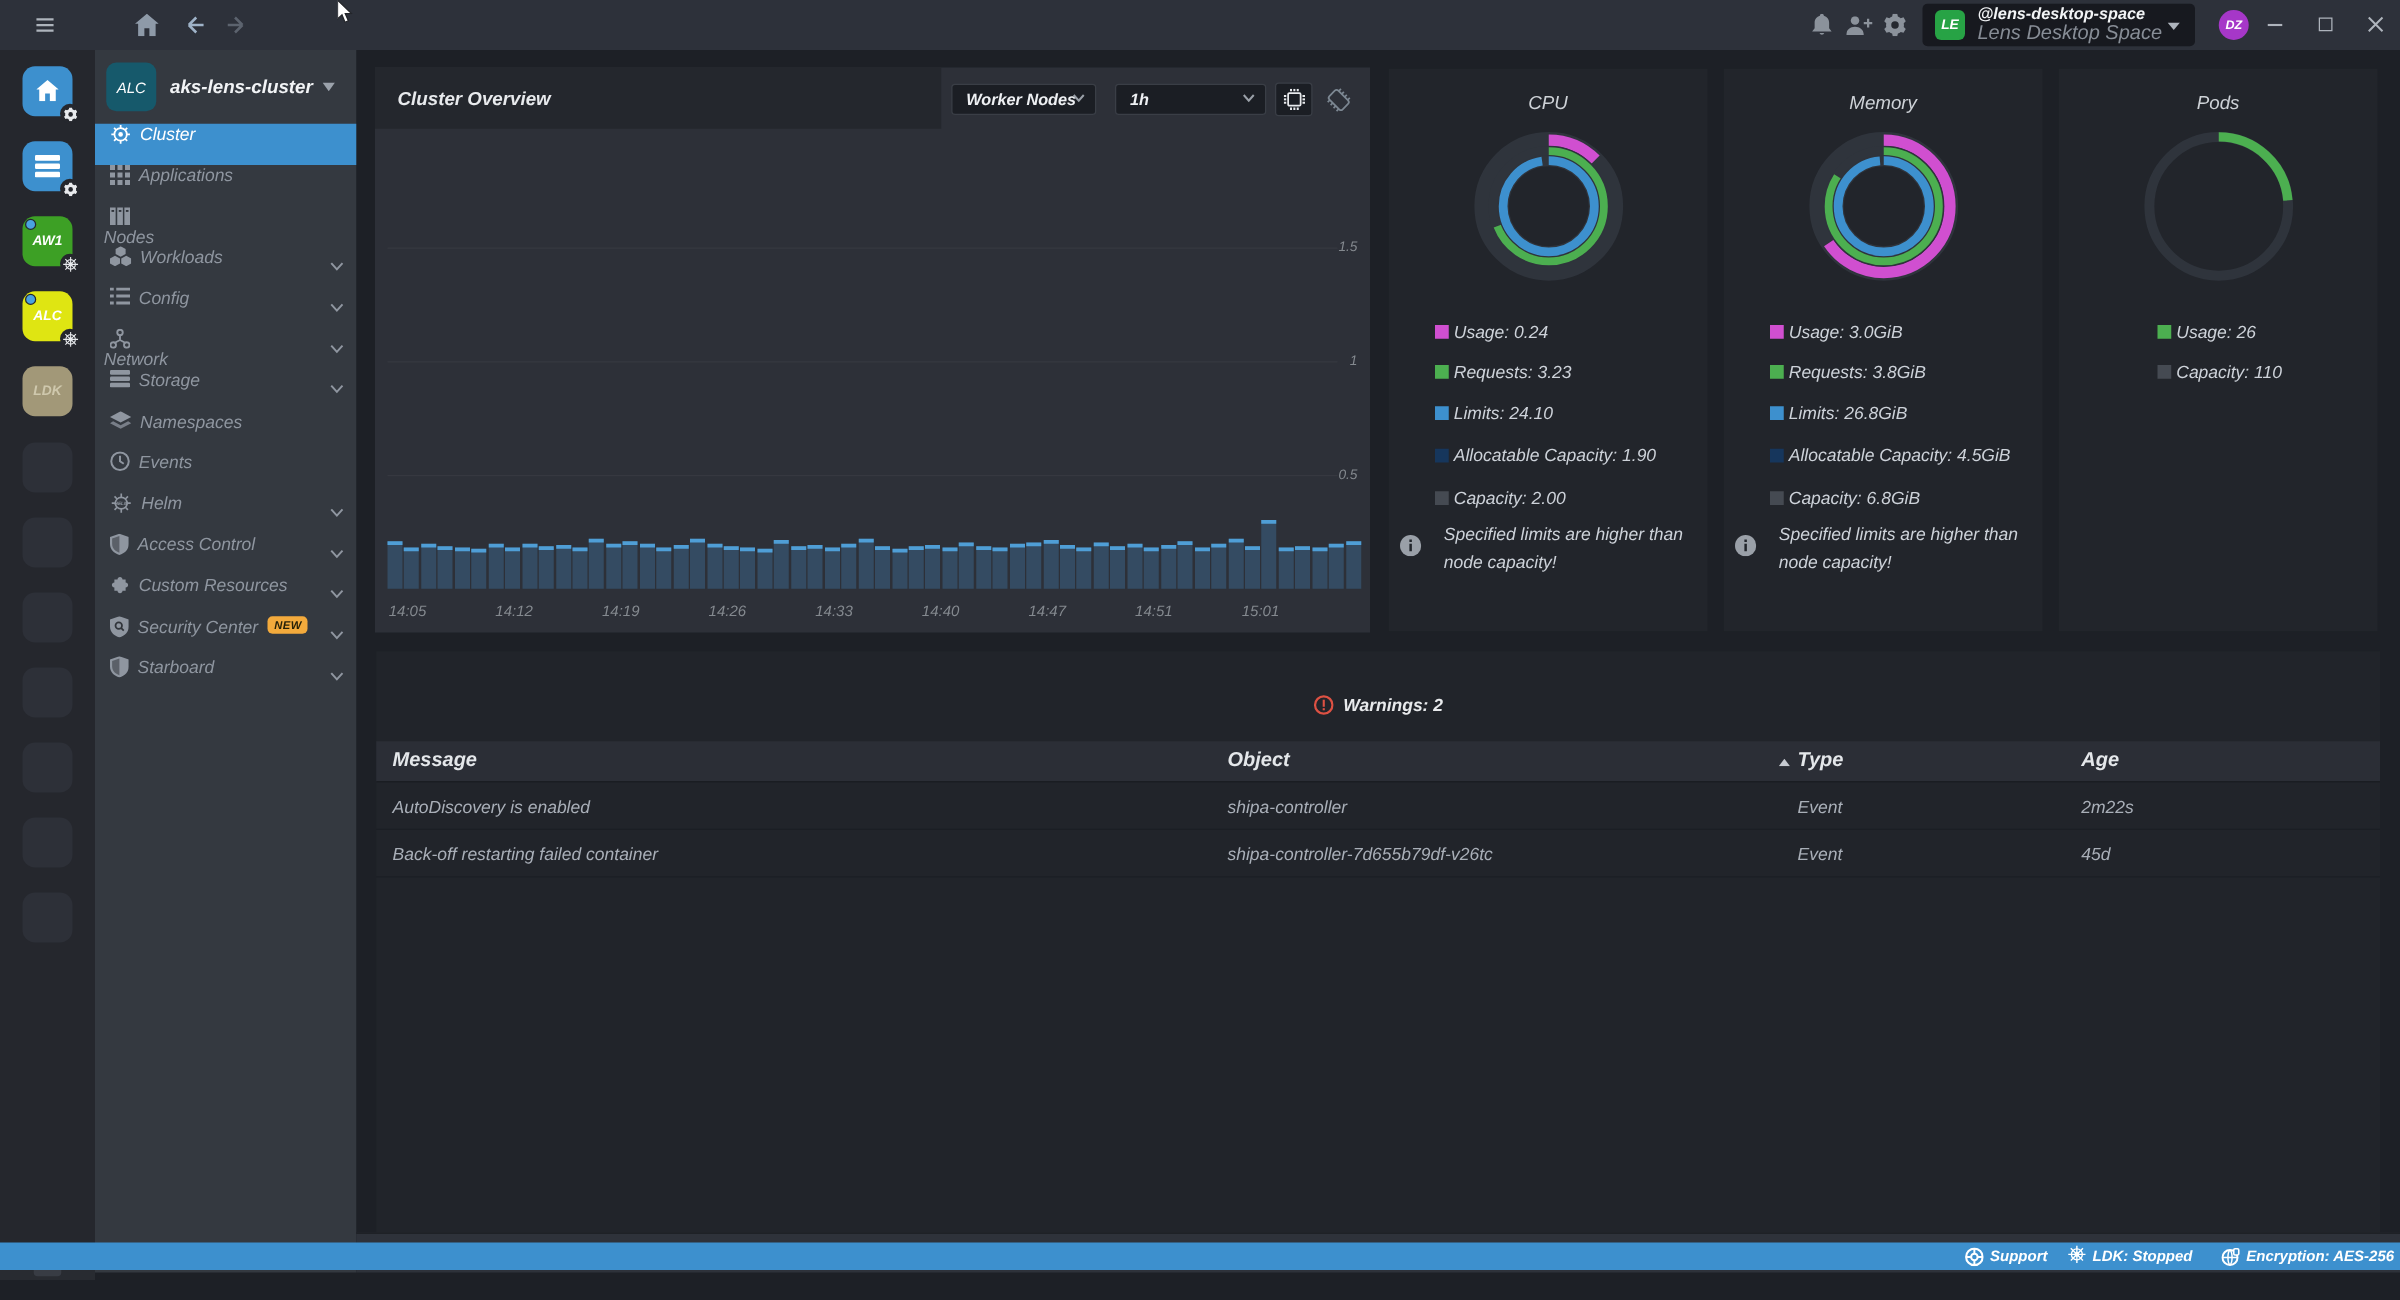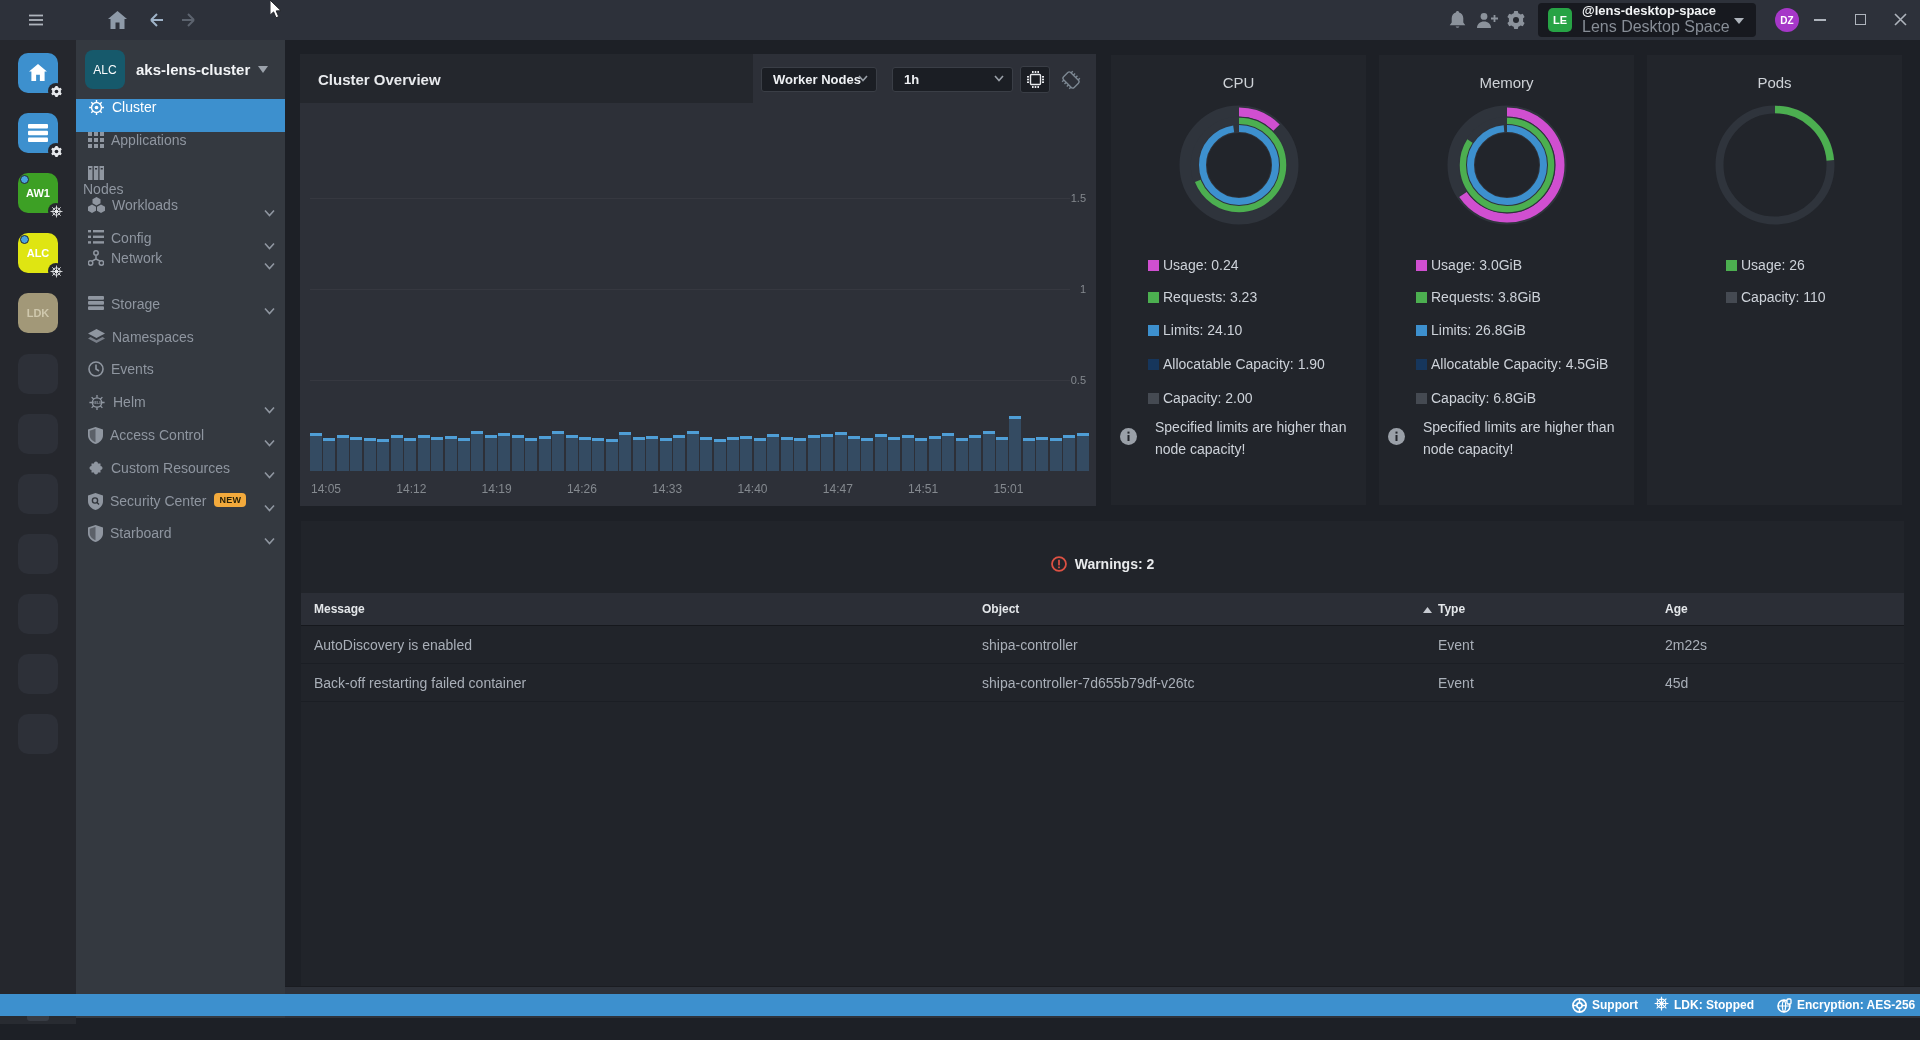--- a/index.html
+++ b/index.html
@@ -1,19 +1,19 @@
 <!DOCTYPE html>
 <html><head>
 <meta charset="utf-8">
 <style>
   * { margin:0; padding:0; box-sizing:border-box; }
   html,body { width:1920px; height:1040px; overflow:hidden; background:#1d2026;
     font-family:"Liberation Sans", sans-serif; }
   .abs { position:absolute; }
-  #app { position:relative; width:1920px; height:1040px; }
+  #app { position:relative; width:1920px; height:1040px;font-style:italic; }
 
   
   #topbar { position:absolute; left:0; top:0; width:1920px; height:40px; background:#2d313a; }
 
   #spacepill { position:absolute; left:1538px; top:3px; width:218px; height:34px; background:#17191f;
     border-radius:4px; display:flex; align-items:center; }
   #spacepill .le { width:24px; height:24px; margin-left:10px; background:#27a345; border-radius:5px;
     color:#fff; font-size:11px; font-weight:bold; display:flex; align-items:center; justify-content:center; }
   #spacepill .names { margin-left:10px; line-height:1.1; }
   #spacepill .n1 { color:#f2f4f6; font-size:13px; font-weight:bold; }
@@ -70,21 +70,21 @@
   .donut { position:absolute; top:46px; left:50%; margin-left:-64px; }
   .leg { position:absolute; left:37px; display:flex; align-items:center; font-size:14px; color:#cdd2d9; }
   .leg .sqr { width:11px; height:11px; margin-right:4px; flex:none; }
   .note { position:absolute; left:44px; width:210px; font-size:14px; color:#cdd2d9; line-height:22px; }
   .noteicon { position:absolute; left:9px; }
 
   
   #warnhead { position:absolute; left:301px; top:556px; width:1603px; text-align:center;
     font-size:14px; font-weight:bold; color:#e8eaec; }
   #thead { position:absolute; left:301px; top:593px; width:1603px; height:33px; background:#2b2e36; border-bottom:1px solid #16181d;
-    font-size:12px; font-weight:bold; color:#e4e7ea; }
+    font-size:16px; font-weight:bold; color:#e4e7ea; }
   #thead div, .trow div { position:absolute; top:50%; transform:translateY(-50%); }
   .trow { position:absolute; left:301px; width:1603px; height:38px; font-size:14px; color:#a9afb8;
     border-bottom:1px solid #1b1e24; }
   .c1 { left:13px; } .c2 { left:681px; } .c3 { left:1137px; } .c4 { left:1364px; }
 
   
   #termbar { position:absolute; left:285px; top:986px; width:1635px; height:32px; background:#2e323a;
     border-top:1px solid #1a1c21; }
   #termtab { position:absolute; left:0; top:0; height:32px; display:flex; align-items:center; color:#b4bac2; font-size:14px; }
 
@@ -293,21 +293,21 @@
               <rect x="5" y="5.6" width="11" height="2.4"></rect>
               <rect x="0" y="11.2" width="3" height="2.4"></rect>
               <rect x="5" y="11.2" width="11" height="2.4"></rect>
             </g>
           </svg>
           <span class="mt">Config</span>
           <svg class="chev" width="11" height="8" viewBox="0 0 11 8">
             <path d="M1 1.5 L5.5 6.5 L10 1.5" stroke="#8f96a0" stroke-width="1.6" fill="none"></path>
           </svg>
         </div>
-        <div class="mrow" style="top: 210px;">
+        <div class="mrow" style="top: 223px; flex-direction: column;">
           <svg width="16" height="16" viewBox="0 0 16 16">
             <g stroke="#8f96a0" stroke-width="1.5" fill="none">
               <circle cx="8" cy="3" r="2.2"></circle>
               <circle cx="2.6" cy="13" r="2.2"></circle>
               <circle cx="13.4" cy="13" r="2.2"></circle>
               <path d="M8 5.5 L8 9 M8 9 L3.5 11.4 M8 9 L12.5 11.4"></path>
             </g>
           </svg>
           <span class="mt">Network</span>
           <svg class="chev" width="11" height="8" viewBox="0 0 11 8">

